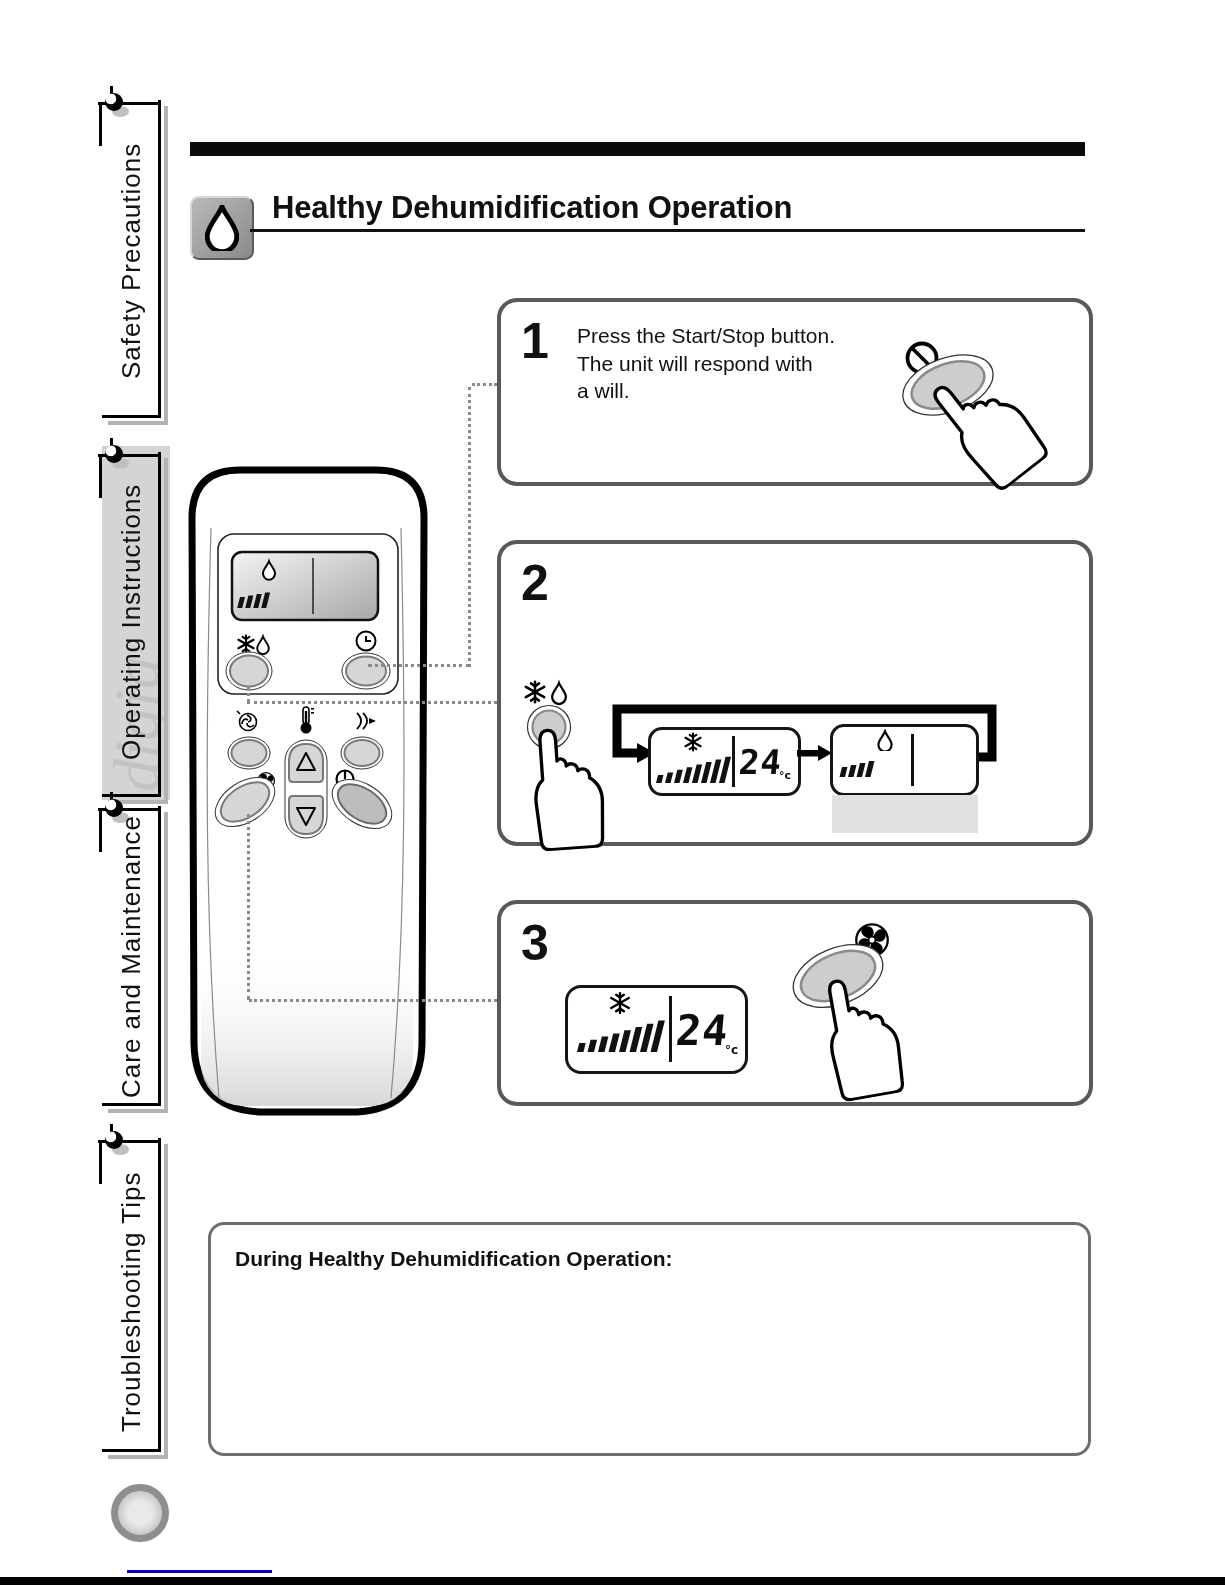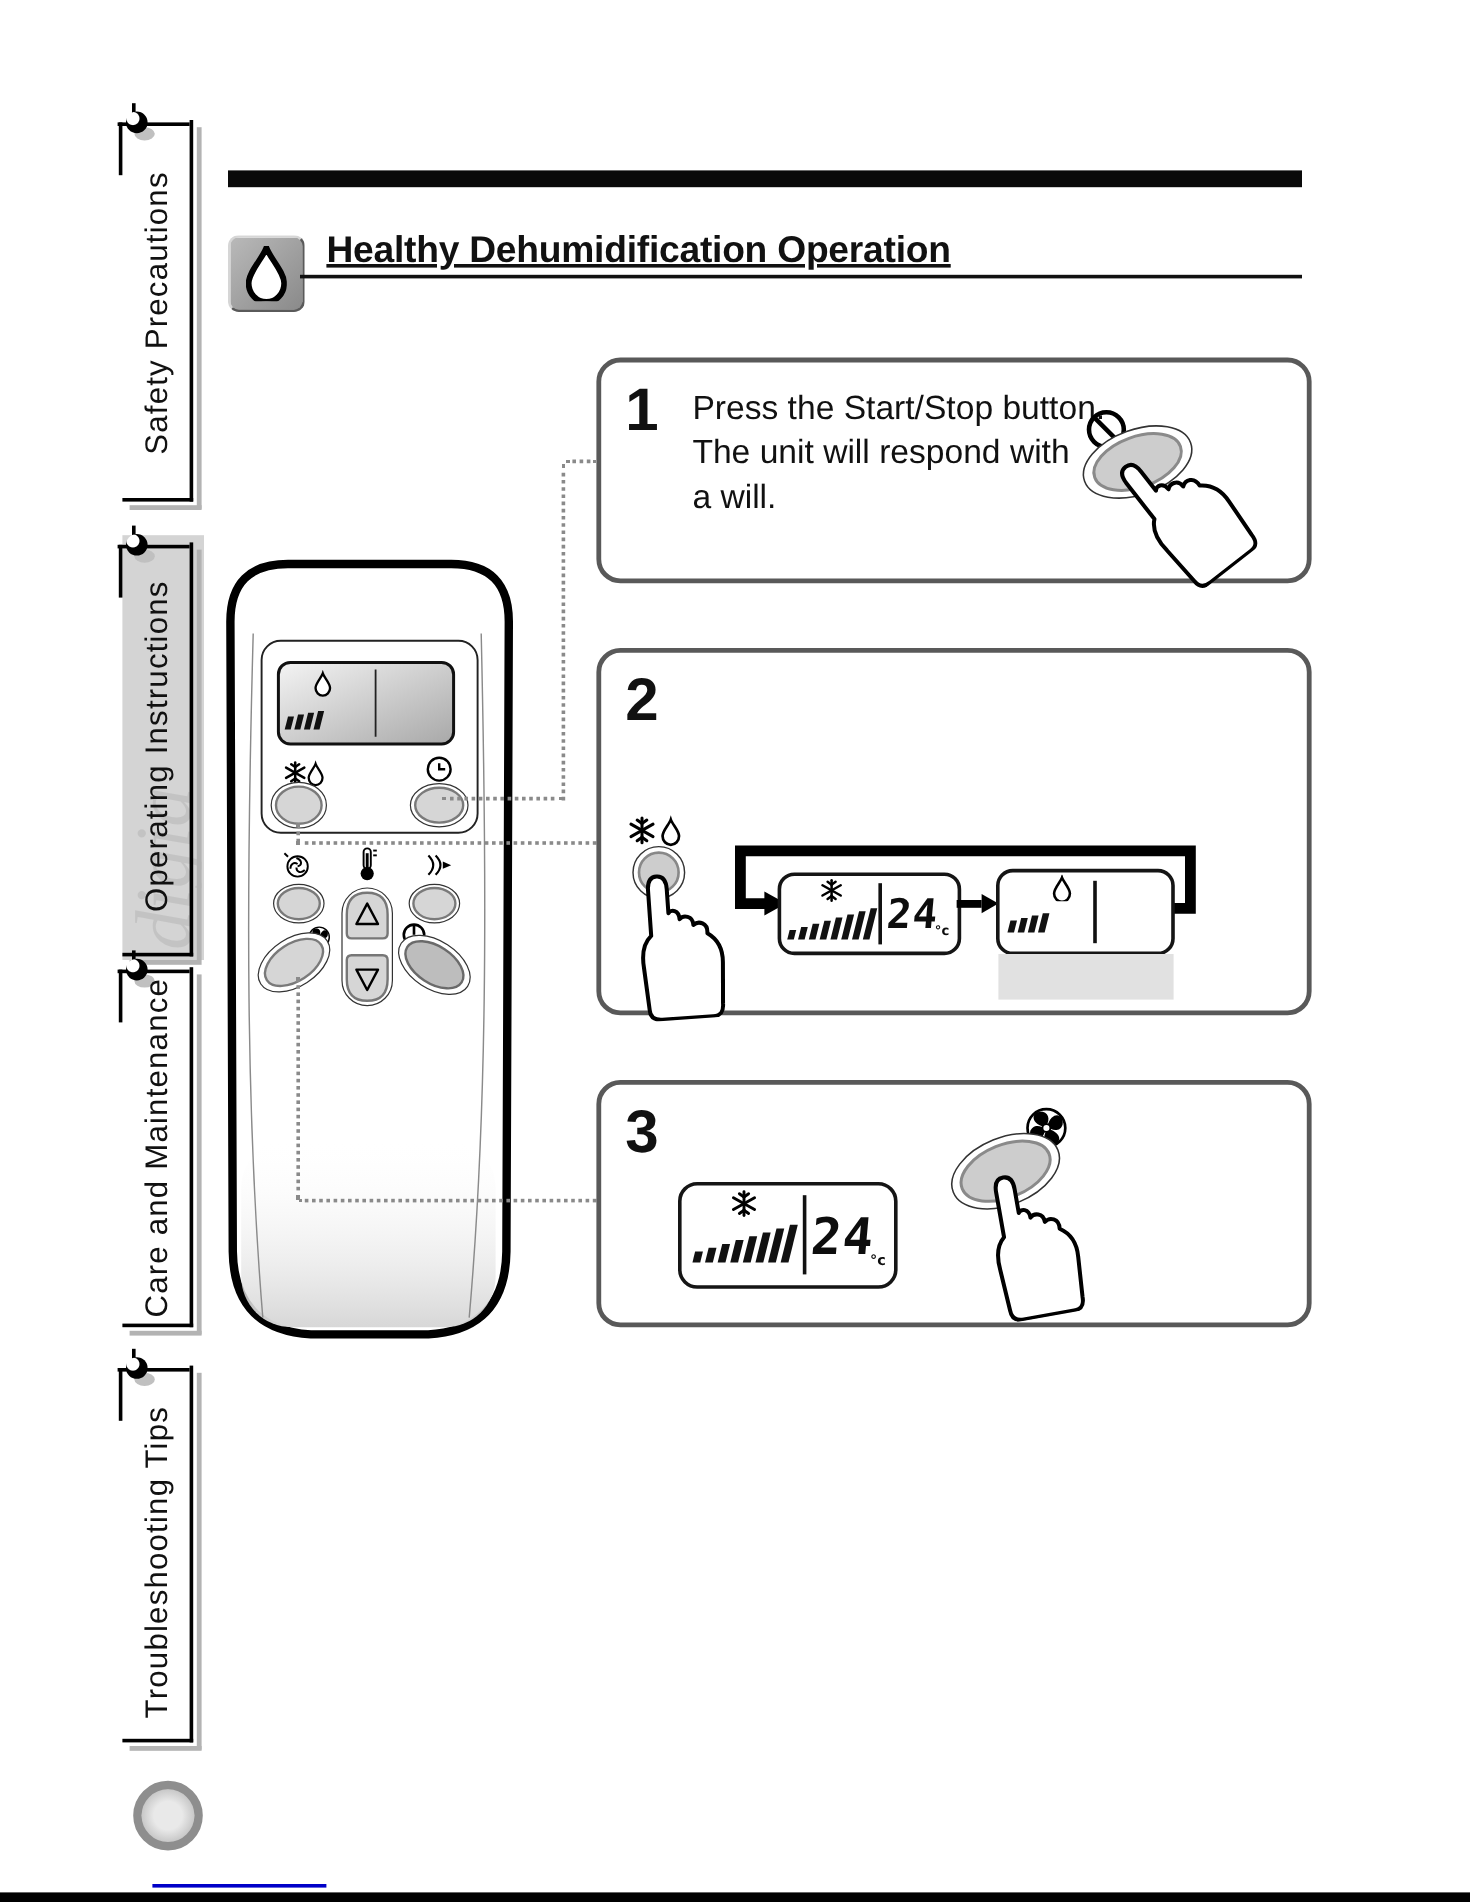--- a/index.html
+++ b/index.html
@@ -25,27 +25,27 @@
   .pin .v2{position:absolute;left:3px;top:16px;width:2.5px;height:44px;background:#000;}
   .pin .shadow{position:absolute;left:16px;top:20px;width:17px;height:11px;border-radius:50%;background:#c0c0c0;}
   .pin .dot{position:absolute;left:9px;top:7px;width:18px;height:18px;border-radius:50%;
             background:radial-gradient(circle at 32% 32%, #ffffff 29%, #000 34%);}
   
   .topbar{position:absolute;left:190px;top:142px;width:895px;height:14px;background:#0a0a0a;}
   .hicon{position:absolute;left:190px;top:196px;width:60px;height:60px;border-radius:9px;
          background:linear-gradient(135deg,#b9b9b9,#8a8a8a);
          border:2px solid #5a5a5a;border-top-color:#d6d6d6;border-left-color:#d6d6d6;
          display:flex;align-items:center;justify-content:center;}
-  .title{position:absolute;left:272px;top:190px;font-size:31px;font-weight:600;letter-spacing:-0.2px;text-decoration:underline;}
+  .title{position:absolute;left:272px;top:190px;font-size:31px;font-weight:600;letter-spacing:-0.2px;}
   .title-rule{position:absolute;left:250px;top:229px;width:835px;height:2.5px;background:#111;}
   
   .stepbox{position:absolute;left:497px;width:588px;background:#fff;
            border:4px solid #595959;border-radius:20px;}
   .stepnum{position:absolute;left:20px;top:10px;font-size:50px;font-weight:600;}
-  .steptext{position:absolute;left:76px;top:20px;font-size:28px;line-height:1.32;}
+  .steptext{position:absolute;left:76px;top:20px;font-size:21px;line-height:1.32;}
   .notebox{position:absolute;left:208px;top:1222px;width:877px;height:228px;background:#fff;
            border:3.5px solid #6e6e6e;border-radius:16px;}
   .notehead{position:absolute;left:24px;top:22px;font-size:21px;font-weight:600;}
   
   .dot-h{position:absolute;height:0;border-top:3px dotted #8a8a8a;}
   .dot-v{position:absolute;width:0;border-left:3px dotted #8a8a8a;}
   
   .lcd{position:absolute;background:#fff;border:3px solid #151515;border-radius:14px;}
   .lcd .divider{position:absolute;width:2.5px;background:#111;}
   .seg{position:absolute;font-family:"DejaVu Sans Mono","Liberation Mono",monospace;
@@ -373,16 +373,19 @@
     <use href="#sym-pinwheel" transform="translate(84,22) scale(1.5)"></use>
     <g transform="rotate(-22 50 58)">
       <ellipse cx="50" cy="58" rx="47" ry="28" fill="#fff" stroke="#333" stroke-width="1.3"></ellipse>
       <ellipse cx="50" cy="58" rx="39" ry="22" fill="#cdcdcd" stroke="#8a8a8a" stroke-width="2.5"></ellipse>
     </g>
   </svg>
   <svg class="abs" style="left:816px;top:977px;transform:rotate(-10deg);transform-origin:19px 6px;" width="76" height="125" viewBox="0 0 66 112">
     <use href="#sym-hand"></use>
   </svg>
 
+  <div class="notebox">
+    <div class="notehead">During Healthy Dehumidification Operation:</div>
+  </div>
 
   <div class="bluelink"></div>
   <div class="botstrip"></div>
 </div>
 
 </body></html>

